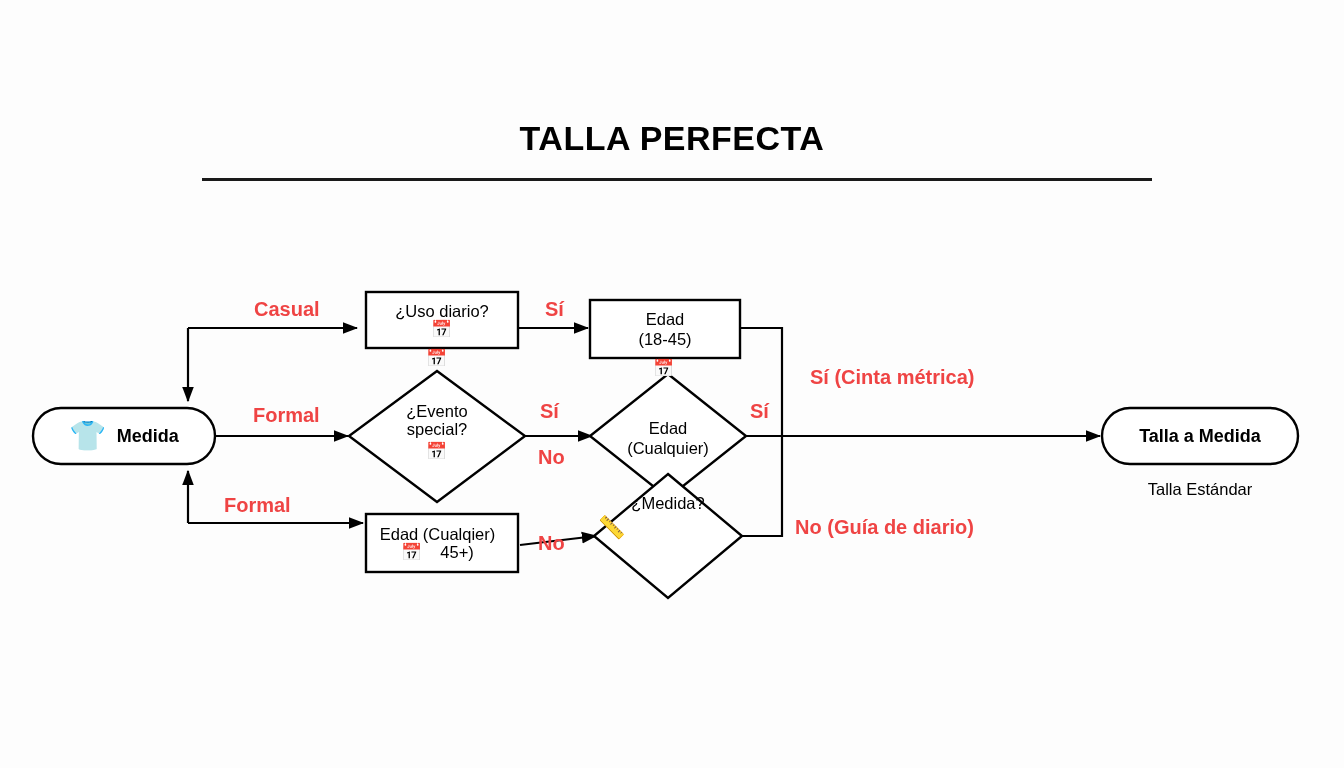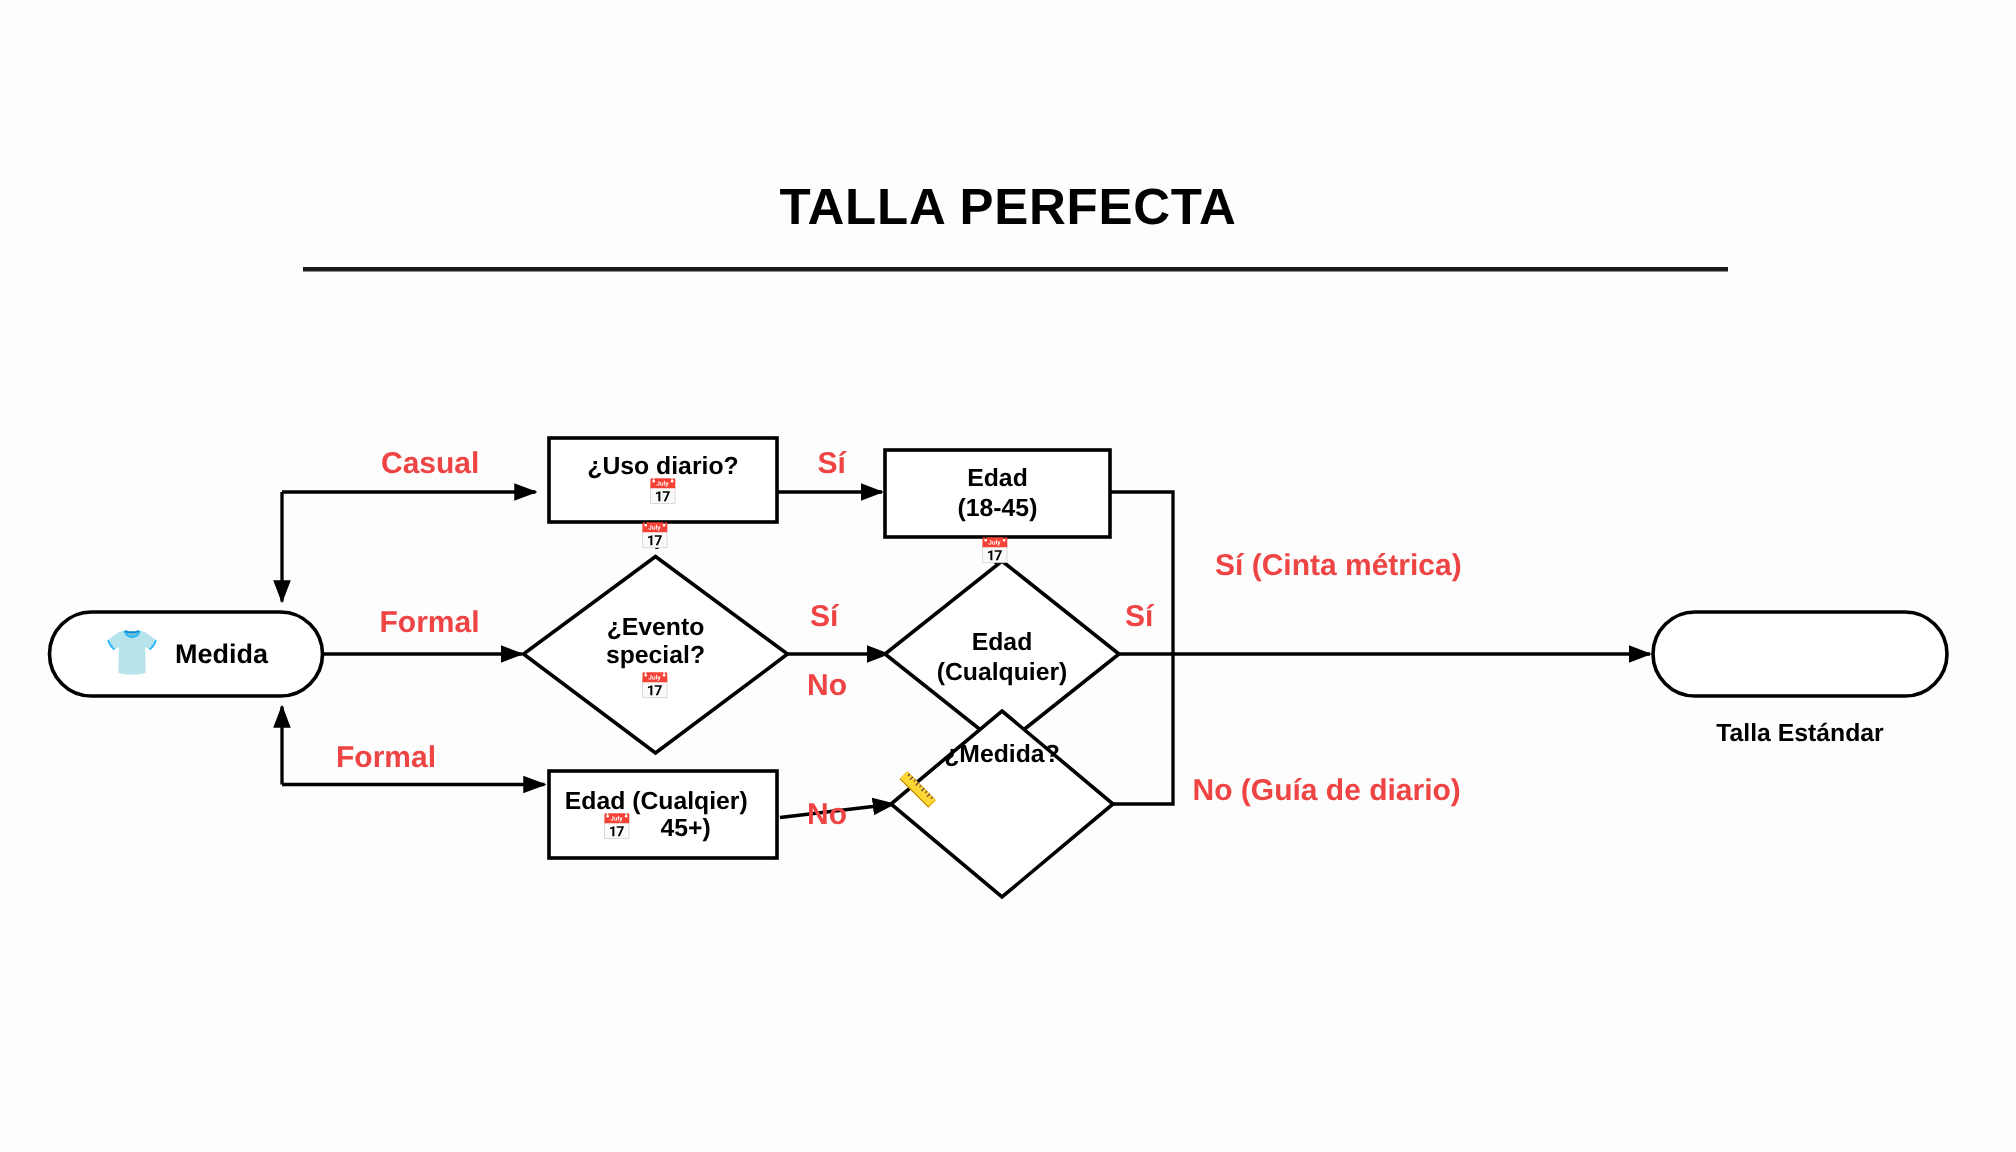--- a/index.html
+++ b/index.html
@@ -41,21 +41,21 @@
     left: 202px;
     top: 162px;
     width: 950px;
     height: 3px;
     background: #1a1a1a;
   }
 
   
   .node-label {
     font-size: 16.5px;
-    font-weight: bold;
+    font-weight: normal;
     line-height: 1.12;
     text-align: center;
     white-space: nowrap;
   }
 
   
   svg.layer {
     position: absolute;
     left: 0; top: 0;
     width: 1344px;
@@ -82,21 +82,21 @@
     color: #000;
   }
 
   .pill-text {
     font-size: 18px;
     font-weight: bold;
   }
 
   .caption {
     font-size: 16.5px;
-    font-weight: bold;
+    font-weight: normal;
   }
 </style>
 </head>
 <body>
 
 <div id="canvas">
 
   <div class="title">TALLA PERFECTA</div>
   <div class="title-rule"></div>
 
@@ -159,21 +159,21 @@
     <span class="pill-text">Medida</span>
   </div>
 
   <div class="ov" style="left:366px; top:276px; width:152px; height:56px; display:flex; flex-direction:column; align-items:center; justify-content:center; gap:1px;">
     <span class="node-label">¿Uso diario?</span>
     <span class="icon-glyph" style="font-size:17px;">📅</span>
   </div>
 
   <div class="ov icon-glyph" style="left:426px; top:334px; font-size:17px;">📅</div>
 
-  <div class="ov" style="left:367px; top:386px; width:140px; height:72px; display:flex; flex-direction:column; align-items:center; justify-content:center; gap:0;">
+  <div class="ov" style="left:367px; top:386px; width:140px; height:72px; display:flex; flex-direction:column; align-items:center; justify-content:flex-start; gap:0;">
     <span class="node-label">¿Evento</span>
     <span class="node-label">special?</span>
     <span class="icon-glyph" style="font-size:17px; margin-top:4px;">📅</span>
   </div>
 
   <div class="ov" style="left:590px; top:284px; width:150px; height:58px; display:flex; flex-direction:column; align-items:center; justify-content:center; gap:1px;">
     <span class="node-label">Edad</span>
     <span class="node-label">(18-45)</span>
   </div>
 
@@ -190,20 +190,23 @@
       <span class="icon-glyph" style="font-size:17px;">📅</span>
       <span class="node-label">45+)</span>
     </span>
   </div>
 
   <div class="ov" style="left:598px; top:478px; width:140px; height:72px; display:flex; flex-direction:column; justify-content:flex-start; gap:2px;">
     <span class="node-label">¿Medida?</span>
     <span class="icon-glyph" style="font-size:22px; margin-top:3px;">📏</span>
   </div>
 
+  <div class="ov" style="left:1102px; top:392px; width:196px; height:56px; display:flex; align-items:center; justify-content:center;">
+    <span class="pill-text">Talla a Medida</span>
+  </div>
   <div class="ov caption" style="left:1102px; top:464px; width:196px; text-align:center;">Talla Estándar</div>
 
   <div class="ov edge-label" style="left:254px; top:282px;">Casual</div>
 
   <div class="ov edge-label" style="left:253px; top:388px;">Formal</div>
 
   <div class="ov edge-label" style="left:224px; top:478px;">Formal</div>
 
   <div class="ov edge-label" style="left:545px; top:282px;">Sí</div>
 

